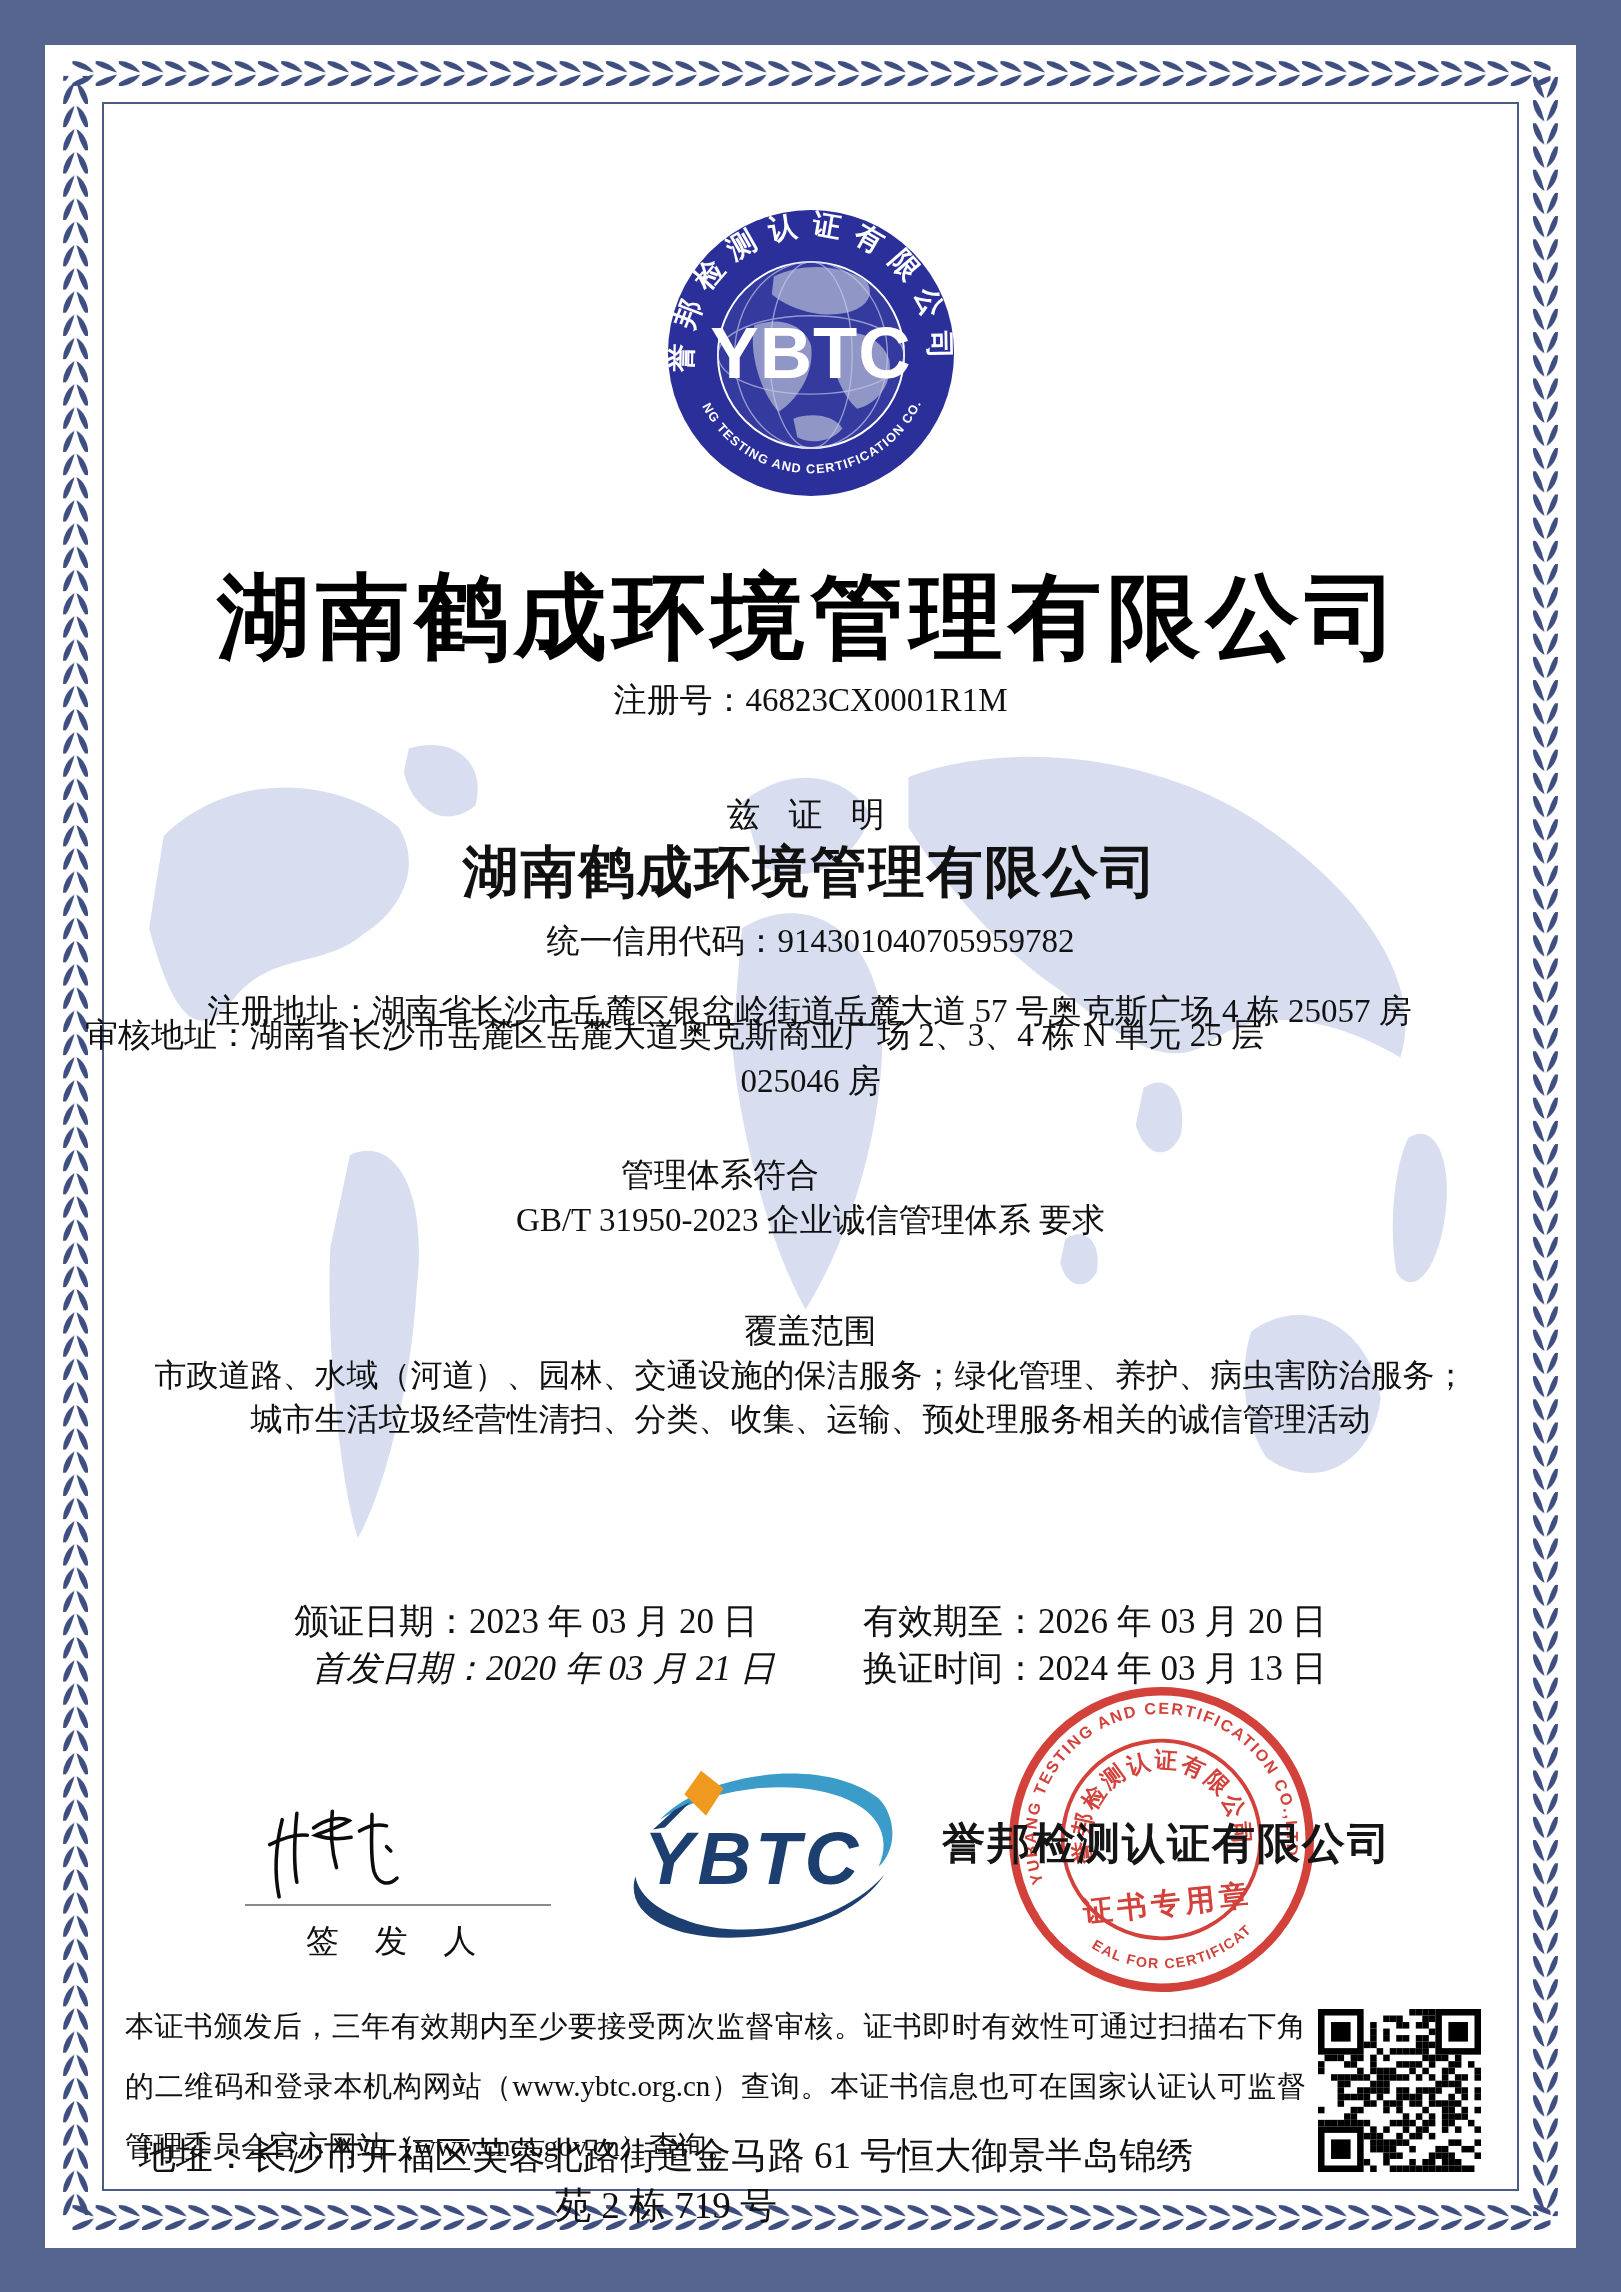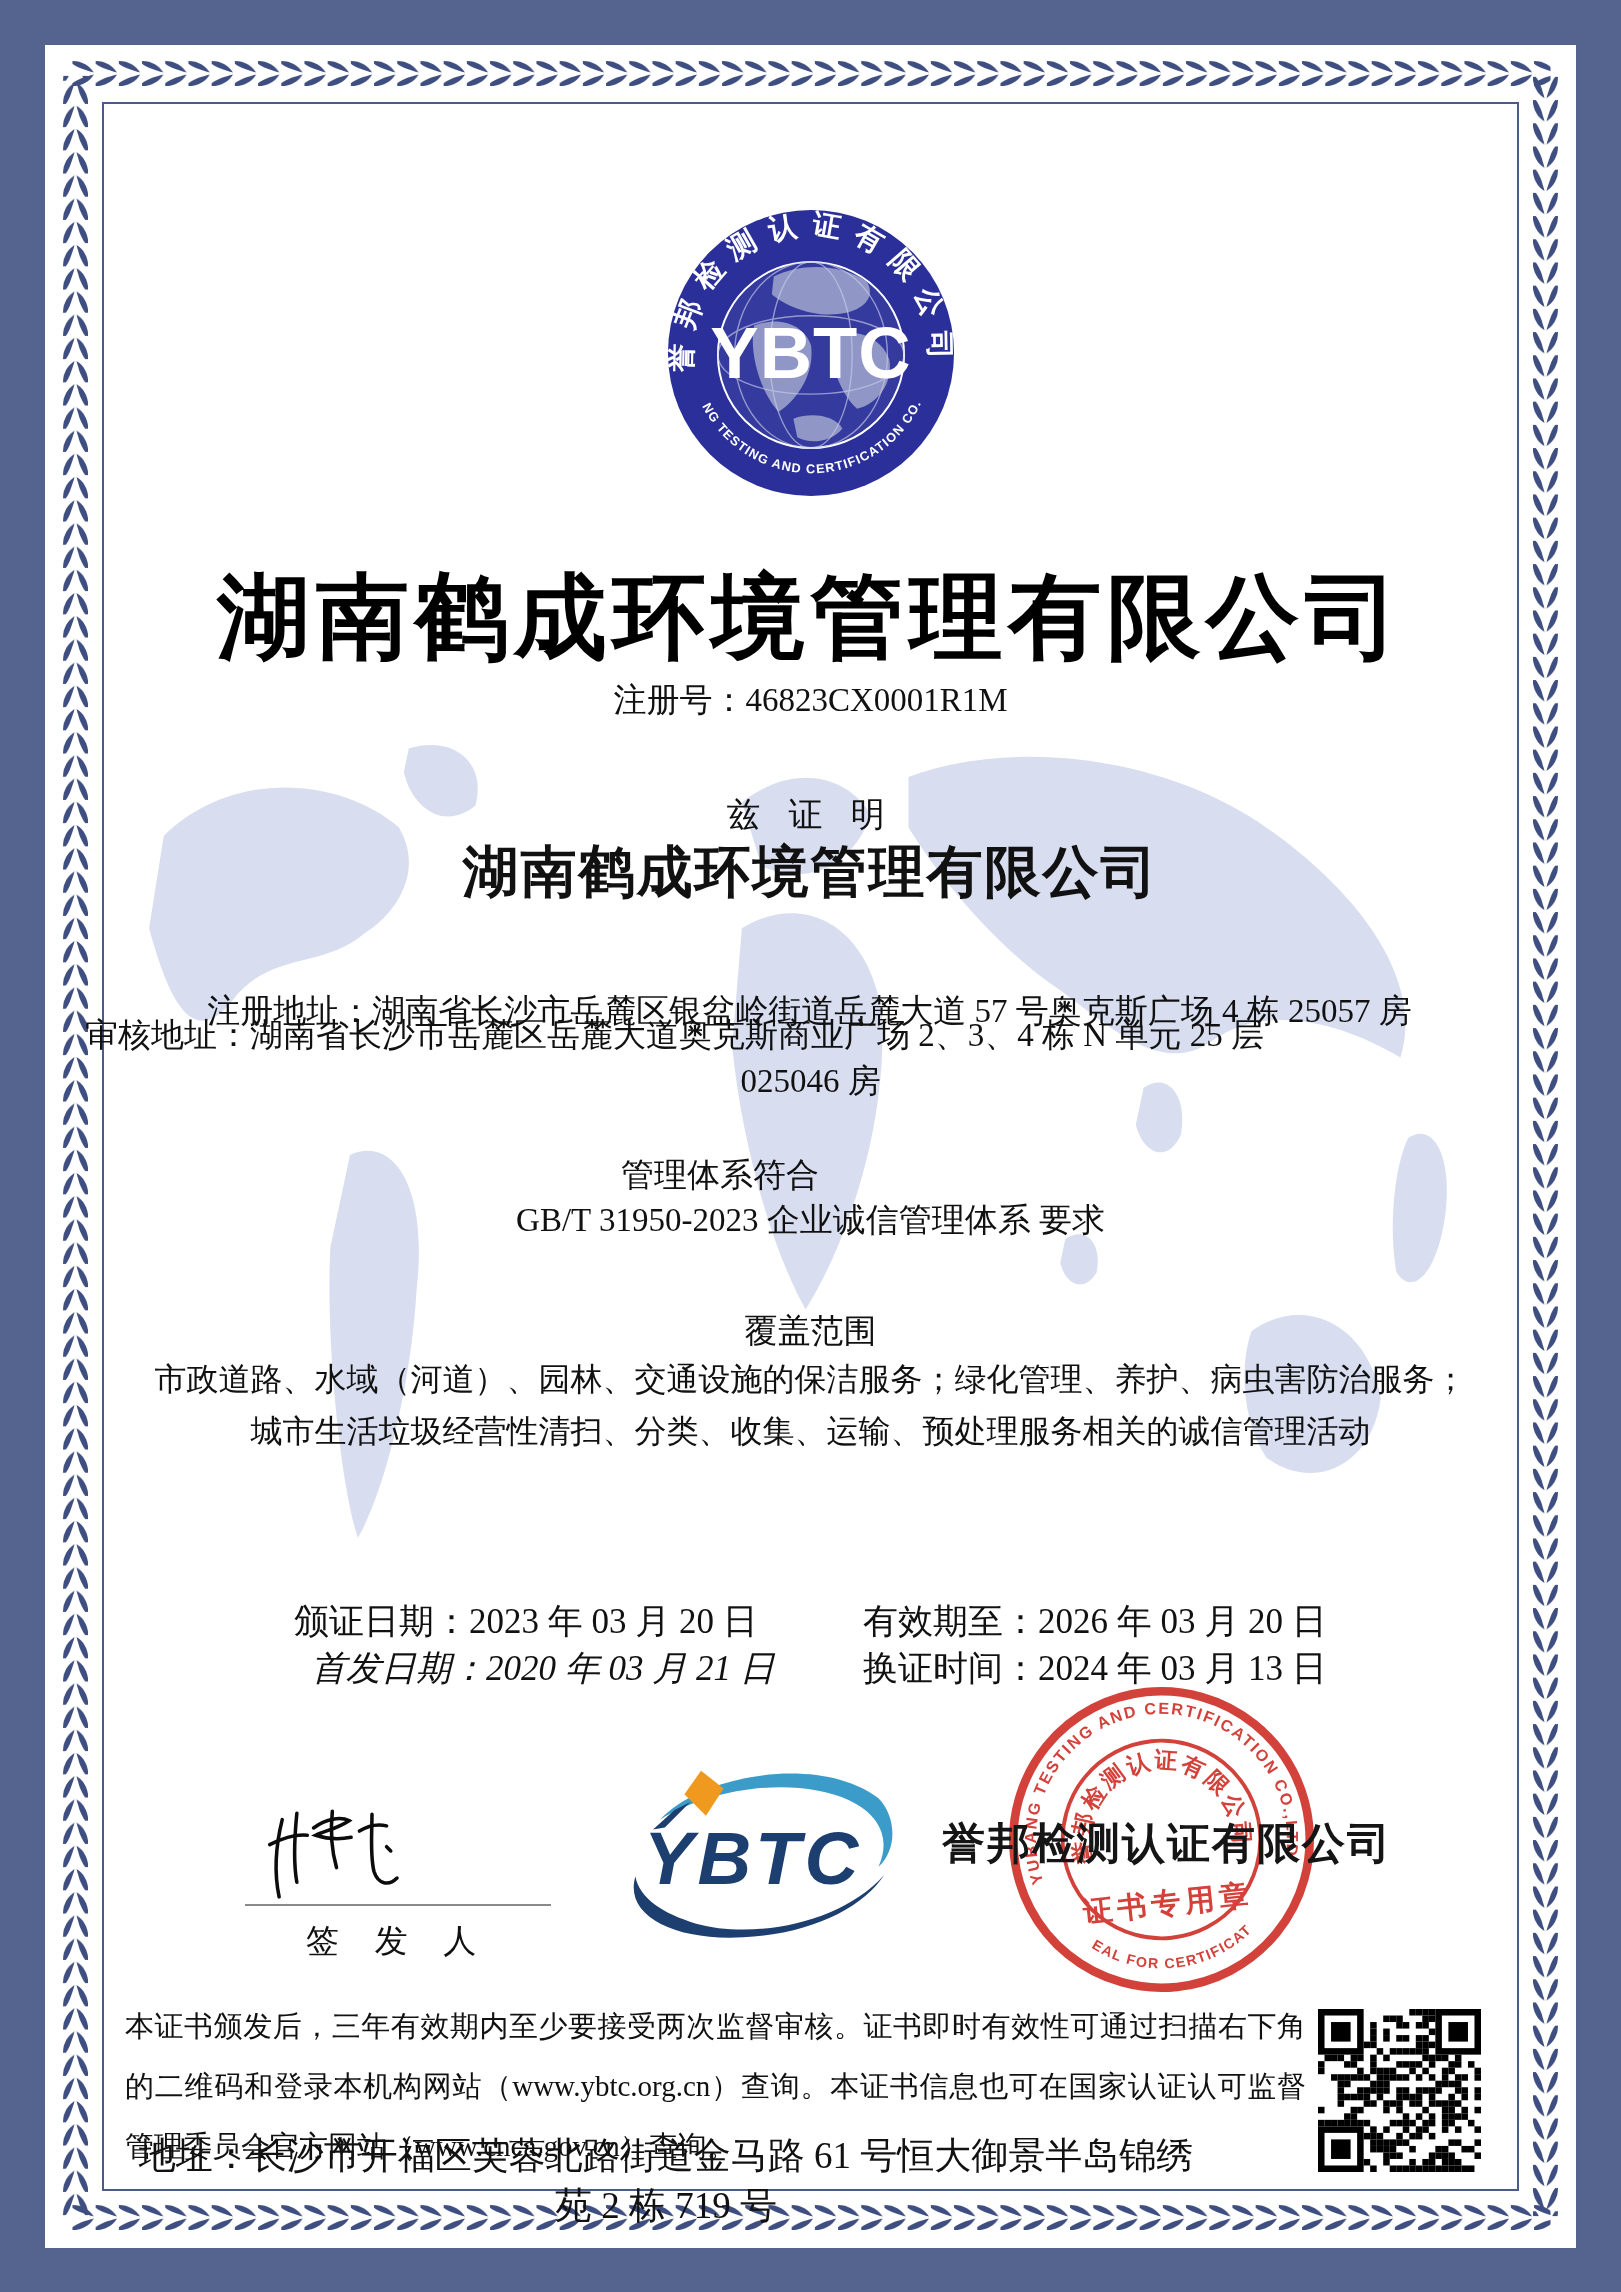--- a/index.html
+++ b/index.html
@@ -16,21 +16,21 @@
   .regline{left:0;width:1621px;top:678px;font-size:33px;}
   .certify{left:0;width:1621px;top:792px;font-size:34px;letter-spacing:9.8px;}
   .company{left:0;width:1621px;top:835px;font-size:56px;font-weight:900;letter-spacing:2px;}
   .credit{left:0;width:1621px;top:919px;font-size:33px;}
   .addr1{left:0;width:1619px;top:989px;font-size:33px;}
   .addr2{left:0;width:1349px;top:1013px;font-size:33px;}
   .addr3{left:0;width:1621px;top:1059px;font-size:33px;}
   .sysh{left:0;width:1440px;top:1153px;font-size:33px;}
   .syss{left:0;width:1621px;top:1198px;font-size:33px;}
   .scopeh{left:0;width:1621px;top:1309px;font-size:33px;}
-  .scopet{left:154px;width:1313px;top:1353px;font-size:32px;line-height:52px;}
+  .scopet{left:154px;width:1313px;top:1353px;font-size:32px;line-height:44px;}
   .dl{font-size:35px;}
   .d-issue{left:294px;top:1598px;}
   .d-first{left:311px;top:1645px;font-style:italic;}
   .d-valid{left:863px;top:1598px;}
   .d-renew{left:863px;top:1645px;}
   .sigline{left:245px;top:1904px;width:306px;height:0;border-top:2px solid #8a8a8a;}
   .signer{left:245px;width:306px;top:1919px;font-size:33px;letter-spacing:13.7px;}
   .issuer-name{left:912px;width:510px;top:1815px;font-size:43px;letter-spacing:2px;font-weight:bold;color:#151515;z-index:6;}
   .footer-note{left:125px;width:1181px;top:1996px;font-size:29px;line-height:60px;text-align:justify;}
   .org-addr{left:127px;width:1078px;top:2131px;font-size:37px;text-align:center;}
@@ -125,20 +125,21 @@
   </svg>
 
   <div class="abs ctr title hei">湖南鹤成环境管理有限公司</div>
 
   <div class="abs ctr regline"><span>注册号：</span><span>46823CX0001R1M</span></div>
 
   <div class="abs ctr certify">兹 证 明</div>
 
   <div class="abs ctr company hei">湖南鹤成环境管理有限公司</div>
 
+  <div class="abs ctr credit"><span>统一信用代码：</span><span>914301040705959782</span></div>
 
   <div class="abs ctr addr1">注册地址：湖南省长沙市岳麓区银盆岭街道岳麓大道 57 号奥克斯广场 4 栋 25057 房</div>
   <div class="abs ctr addr2">审核地址：湖南省长沙市岳麓区岳麓大道奥克斯商业广场 2、3、4 栋 N 单元 25 层</div>
   <div class="abs ctr addr3">025046 房</div>
 
   <div class="abs ctr sysh">管理体系符合</div>
   <div class="abs ctr syss">GB/T 31950-2023 企业诚信管理体系 要求</div>
 
   <div class="abs ctr scopeh">覆盖范围</div>
   <div class="abs ctr scopet">市政道路、水域（河道）、园林、交通设施的保洁服务；绿化管理、养护、病虫害防治服务；城市生活垃圾经营性清扫、分类、收集、运输、预处理服务相关的诚信管理活动</div>

